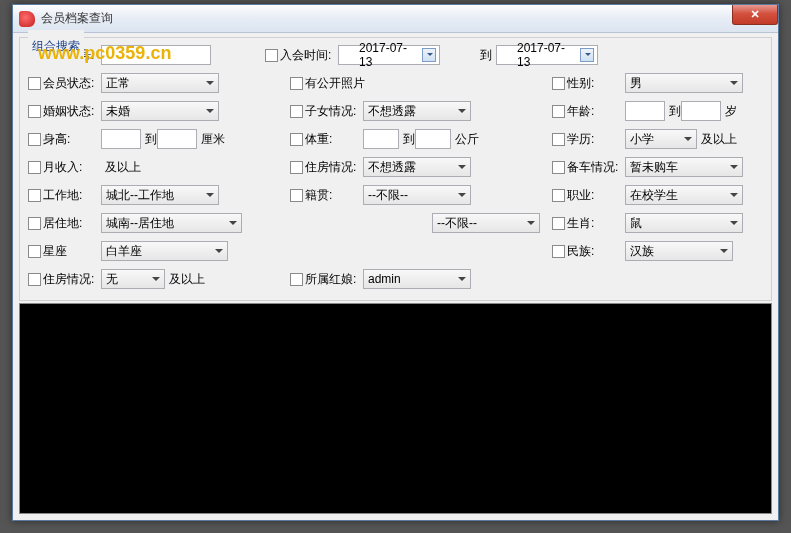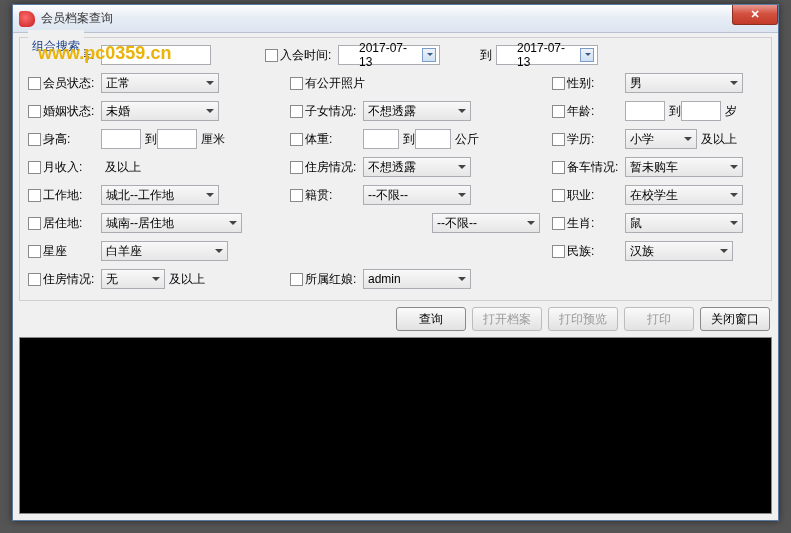--- a/index.html
+++ b/index.html
@@ -357,23 +357,16 @@
           <span class="suffix">及以上</span>
         </div>
         <div class="field">
           <span class="chk"></span>
           <span class="lbl">所属红娘:</span>
           <span class="select" style="width:108px">admin</span>
         </div>
       </div>
     </div>
 
-    <div class="btnbar">
-      <div class="btn">查询</div>
-      <div class="btn disabled">打开档案</div>
-      <div class="btn disabled">打印预览</div>
-      <div class="btn disabled">打印</div>
-      <div class="btn">关闭窗口</div>
-    </div>
 
     <div class="results"></div>
   </div>
 </div>
 
 </body></html>

